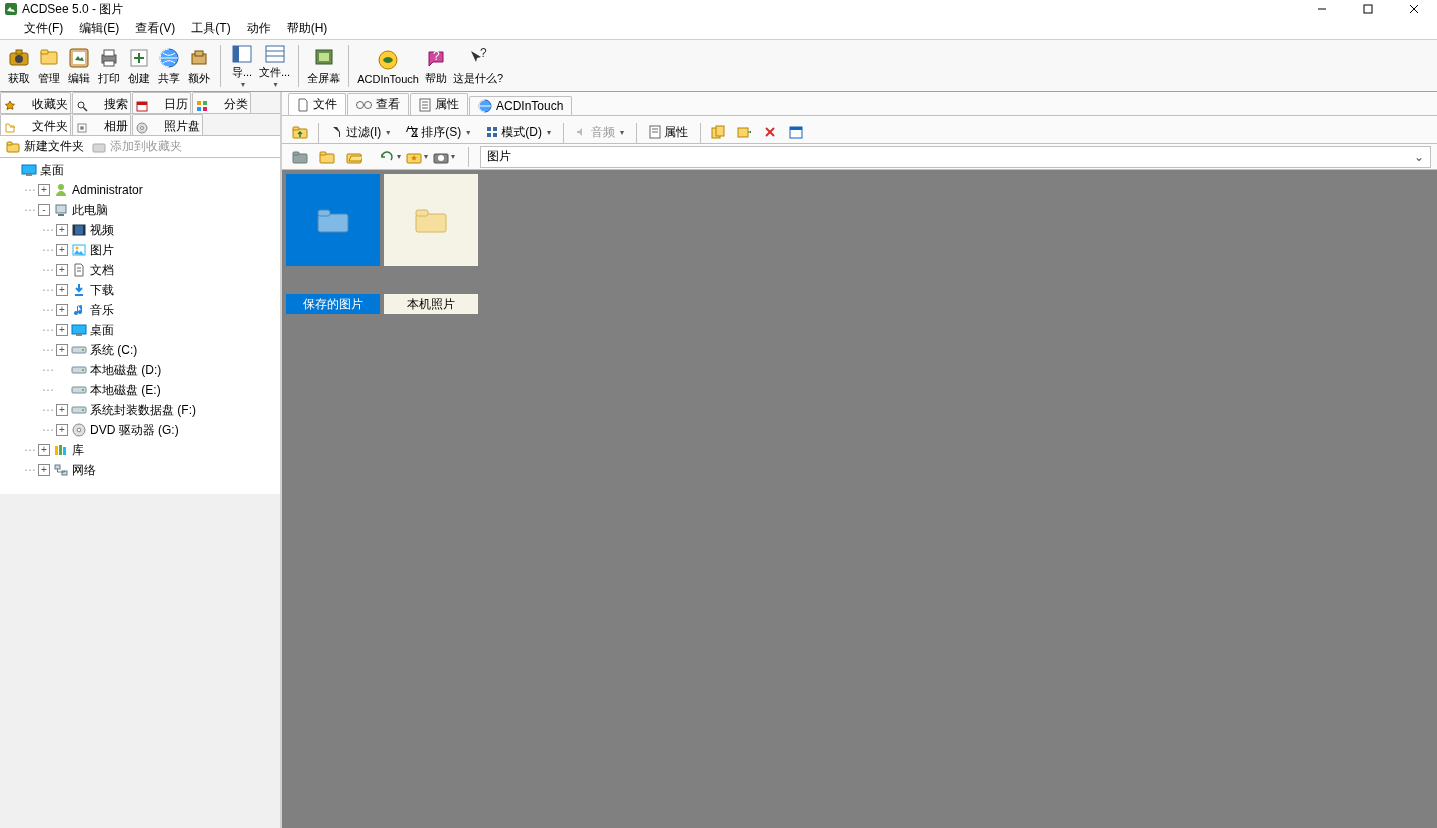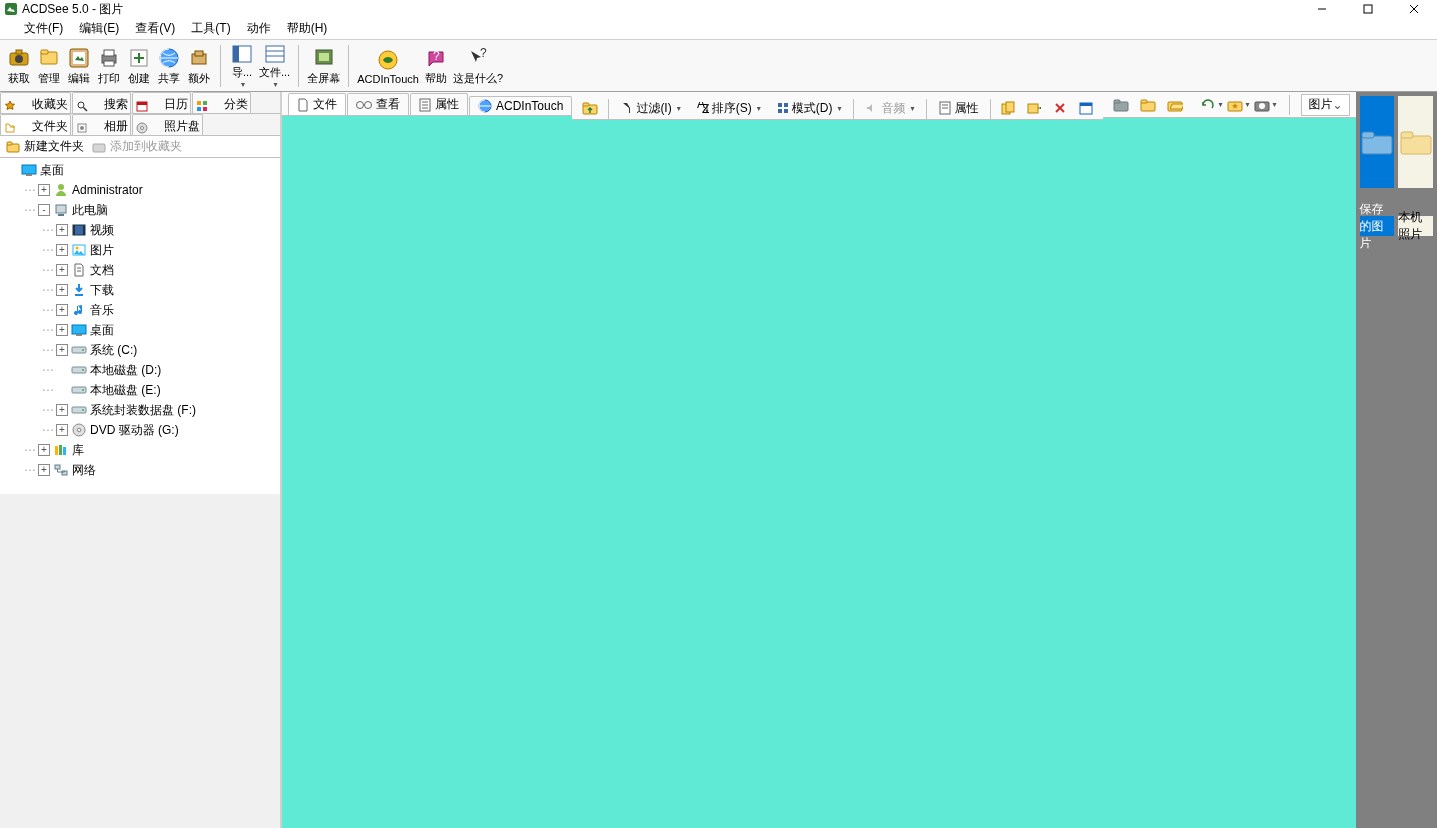--- a/index.html
+++ b/index.html
@@ -39,21 +39,21 @@
 .tree { flex: 1; overflow: auto; padding: 2px 0 0 2px; background: #fff; height: 470px; max-height: 470px; }
 .tree-row { display: flex; align-items: center; height: 20px; white-space: nowrap; cursor: default; }
 .tree-toggle { width: 12px; height: 12px; border: 1px solid #8a8a8a; display: inline-flex; align-items: center; justify-content: center; font-size: 10px; line-height: 10px; margin-right: 3px; color: #555; }
 .tree-toggle.empty { border: none; }
 .tree-dots { color: #aaa; margin-right: 2px; }
 .tree-icon { width: 16px; height: 14px; display: inline-flex; align-items: center; justify-content: center; margin-right: 3px; }
 .tree-label { }
 .left-gray-fill { flex: 1; background: #f0f0f0; }
 
 
-.right-panel { flex: 1; display: flex; background: #5eead4; }
+.right-panel { flex: 1; display: flex; flex-direction: column; background: #f9a8d4; }
 .right-tabs-row { height: 24px; display: flex; align-items: flex-end; border-bottom: 1px solid #c0c0c0; padding-left: 6px; background: #fafafa; gap: 1px; }
 .right-tab { display: flex; align-items: center; gap: 4px; padding: 2px 8px; border: 1px solid #c0c0c0; border-bottom: none; background: #fafafa; border-radius: 2px 2px 0 0; cursor: default; }
 .right-tab.active { background: #fff; }
 .right-toolbar { height: 28px; display: flex; align-items: flex-end; gap: 4px; padding: 0 6px; border-bottom: 1px solid #c0c0c0; background: #fafafa; }
 .rt-btn { height: 22px; min-width: 22px; display: flex; align-items: center; justify-content: center; gap: 3px; padding: 0 4px; cursor: default; border-radius: 2px; }
 .rt-btn.text { padding: 0 6px; }
 .rt-sep { width: 1px; height: 20px; background: #c0c0c0; margin: 0 2px; }
 .rt-btn.disabled { color: #9a9a9a; }
 .dropdown-caret { font-size: 8px; margin-left: 2px; color: #555; }
 

